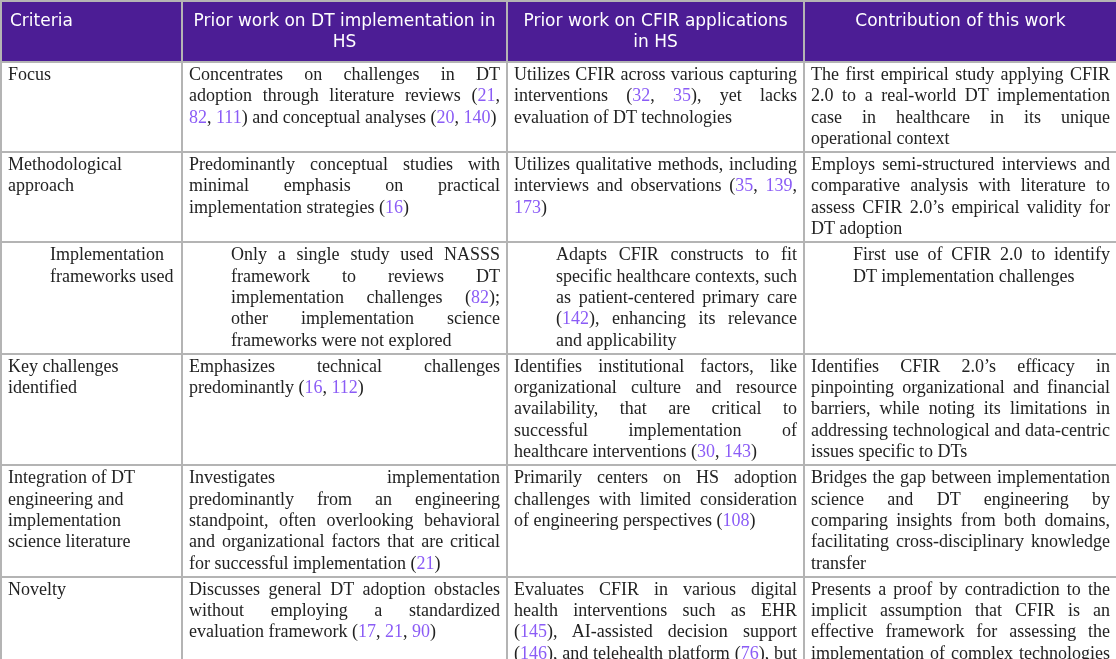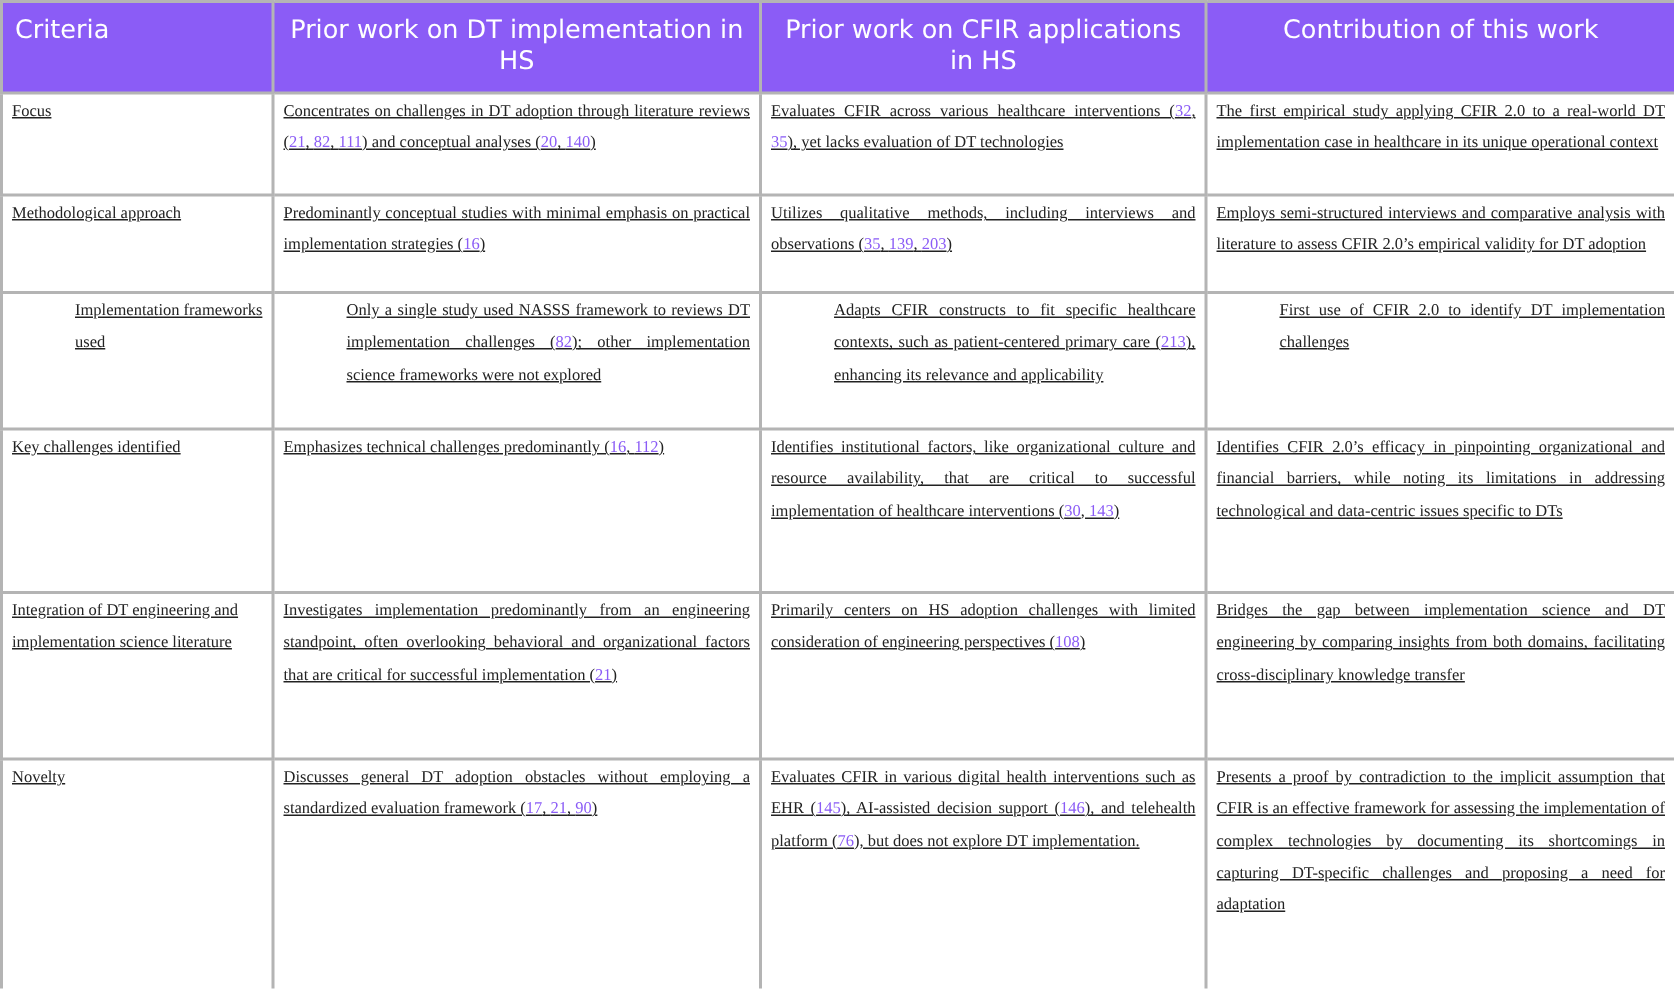--- a/index.html
+++ b/index.html
@@ -16,47 +16,46 @@
     border-collapse: collapse;
     width: 1116px;
     table-layout: fixed;
   }
   table.cmp col.c0 { width: 181px; }
   table.cmp col.c1 { width: 325px; }
   table.cmp col.c2 { width: 297px; }
   table.cmp col.c3 { width: 313px; }
 
   table.cmp th {
-    background: #8b5cf6;
+    background: #4c1d95;
     color: #ffffff;
     font-family: "DejaVu Sans", sans-serif;
     font-weight: normal;
     font-size: 17px;
     line-height: 21px;
     border: 2px solid #b4b4b4;
     padding: 8px 6px 9px 6px;
     height: 42px;
     vertical-align: top;
     text-align: center;
   }
   table.cmp th.left {
     text-align: left;
     padding-left: 8px;
   }
   table.cmp td {
     font-family: "Liberation Serif", serif;
-    font-size: 11px;
+    font-size: 18px;
     line-height: 21.3px;
     color: #222222;
     border: 2px solid #b4b4b4;
     padding: 1px 6px 2px 6px;
     vertical-align: top;
     text-align: justify;
     text-align-last: left;
-    text-decoration: underline;
   }
   table.cmp td.crit {
     text-align: left;
   }
   .cite {
     color: #8b5cf6;
     text-decoration: none;
     cursor: pointer;
   }
   tr.r0 td { height: 63px; }
@@ -81,33 +80,33 @@
       <th class="left">Criteria</th>
       <th>Prior work on DT implementation in HS</th>
       <th>Prior work on CFIR applications in HS</th>
       <th>Contribution of this work</th>
     </tr>
   </thead>
   <tbody>
     <tr class="r0">
       <td class="crit">Focus</td>
       <td><span>Concentrates on challenges in DT adoption through literature reviews (</span><a class="cite">21</a><span>, </span><a class="cite">82</a><span>, </span><a class="cite">111</a><span>) and conceptual analyses (</span><a class="cite">20</a><span>, </span><a class="cite">140</a><span>)</span></td>
-      <td><span>Evaluates CFIR across various healthcare interventions (</span><a class="cite">32</a><span>, </span><a class="cite">35</a><span>), yet lacks evaluation of DT technologies</span></td>
+      <td><span>Utilizes CFIR across various capturing interventions (</span><a class="cite">32</a><span>, </span><a class="cite">35</a><span>), yet lacks evaluation of DT technologies</span></td>
       <td><span>The first empirical study applying CFIR 2.0 to a real-world DT implementation case in healthcare in its unique operational context</span></td>
     </tr>
     <tr class="r1">
       <td class="crit">Methodological approach</td>
       <td><span>Predominantly conceptual studies with minimal emphasis on practical implementation strategies (</span><a class="cite">16</a><span>)</span></td>
-      <td><span>Utilizes qualitative methods, including interviews and observations (</span><a class="cite">35</a><span>, </span><a class="cite">139</a><span>, </span><a class="cite">203</a><span>)</span></td>
+      <td><span>Utilizes qualitative methods, including interviews and observations (</span><a class="cite">35</a><span>, </span><a class="cite">139</a><span>, </span><a class="cite">173</a><span>)</span></td>
       <td><span>Employs semi-structured interviews and comparative analysis with literature to assess CFIR 2.0’s empirical validity for DT adoption</span></td>
     </tr>
     <tr class="r2">
       <td class="crit">Implementation frameworks used</td>
       <td><span>Only a single study used NASSS framework to reviews DT implementation challenges (</span><a class="cite">82</a><span>); other implementation science frameworks were not explored</span></td>
-      <td><span>Adapts CFIR constructs to fit specific healthcare contexts, such as patient-centered primary care (</span><a class="cite">213</a><span>), enhancing its relevance and applicability</span></td>
+      <td><span>Adapts CFIR constructs to fit specific healthcare contexts, such as patient-centered primary care (</span><a class="cite">142</a><span>), enhancing its relevance and applicability</span></td>
       <td><span>First use of CFIR 2.0 to identify DT implementation challenges</span></td>
     </tr>
     <tr class="r3">
       <td class="crit">Key challenges identified</td>
       <td><span>Emphasizes technical challenges predominantly (</span><a class="cite">16</a><span>, </span><a class="cite">112</a><span>)</span></td>
       <td><span>Identifies institutional factors, like organizational culture and resource availability, that are critical to successful implementation of healthcare interventions (</span><a class="cite">30</a><span>, </span><a class="cite">143</a><span>)</span></td>
       <td><span>Identifies CFIR 2.0’s efficacy in pinpointing organizational and financial barriers, while noting its limitations in addressing technological and data-centric issues specific to DTs</span></td>
     </tr>
     <tr class="r4">
       <td class="crit">Integration of DT engineering and implementation science literature</td>

